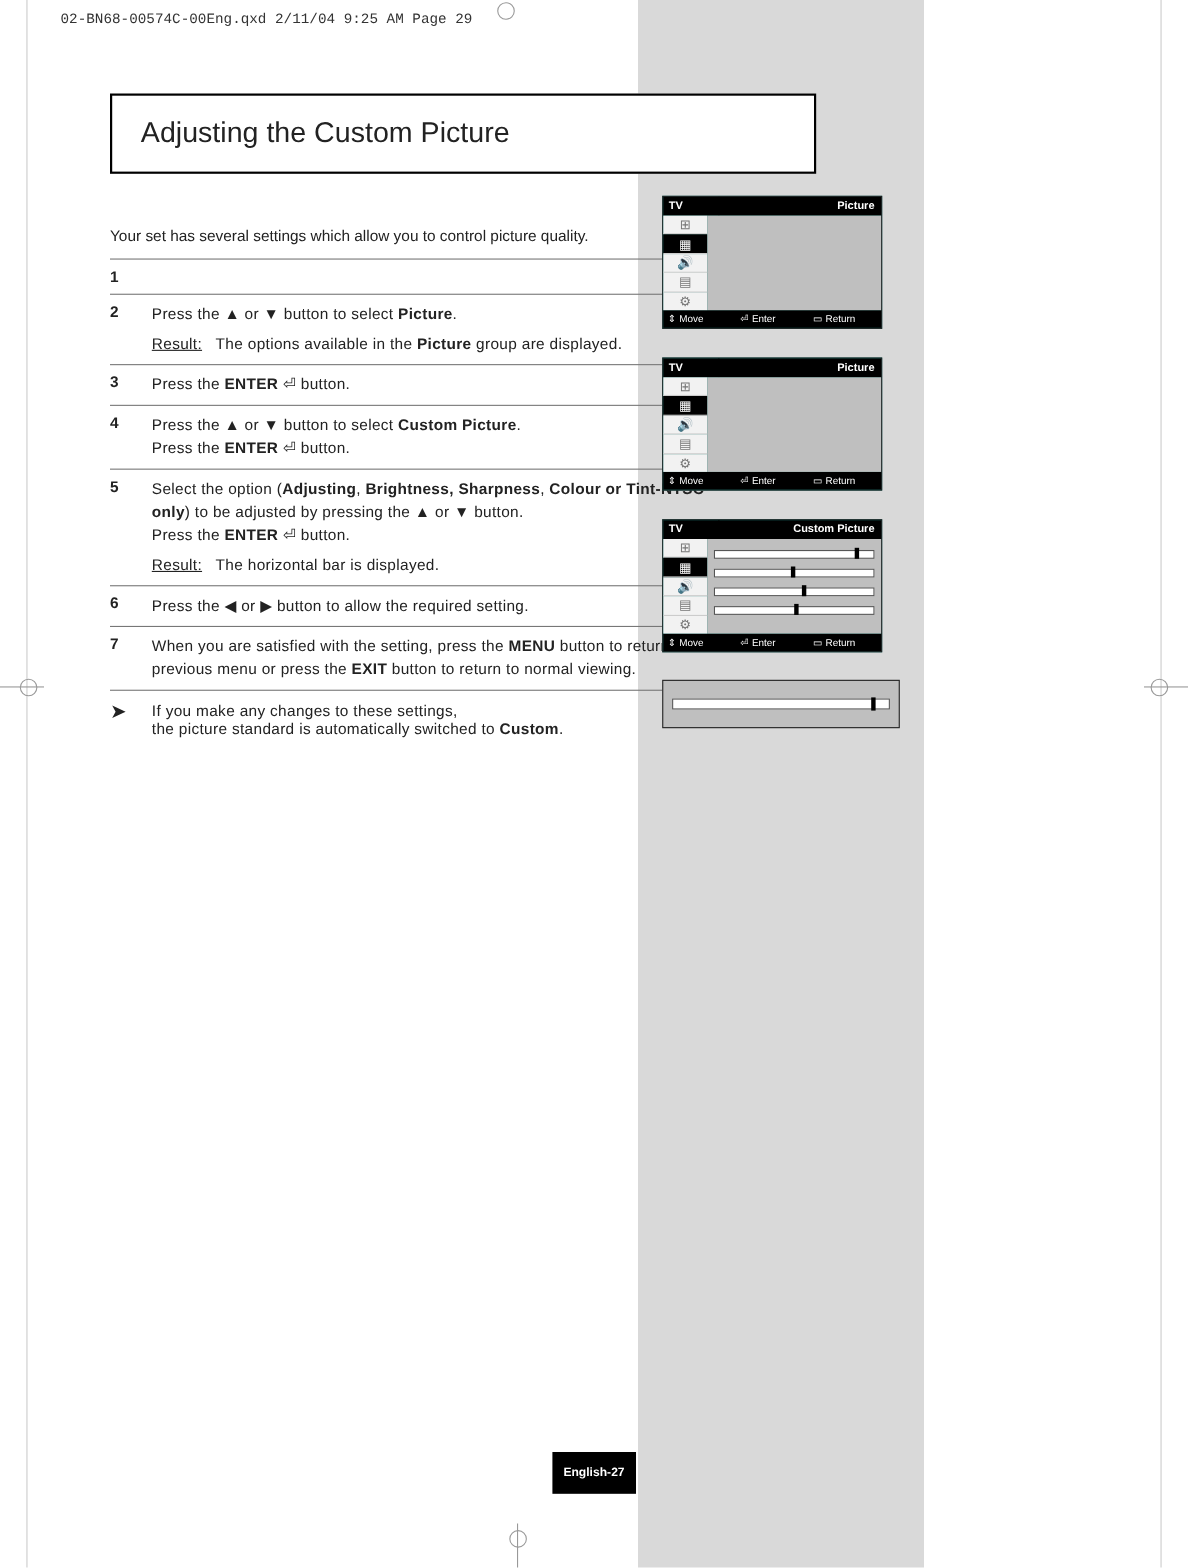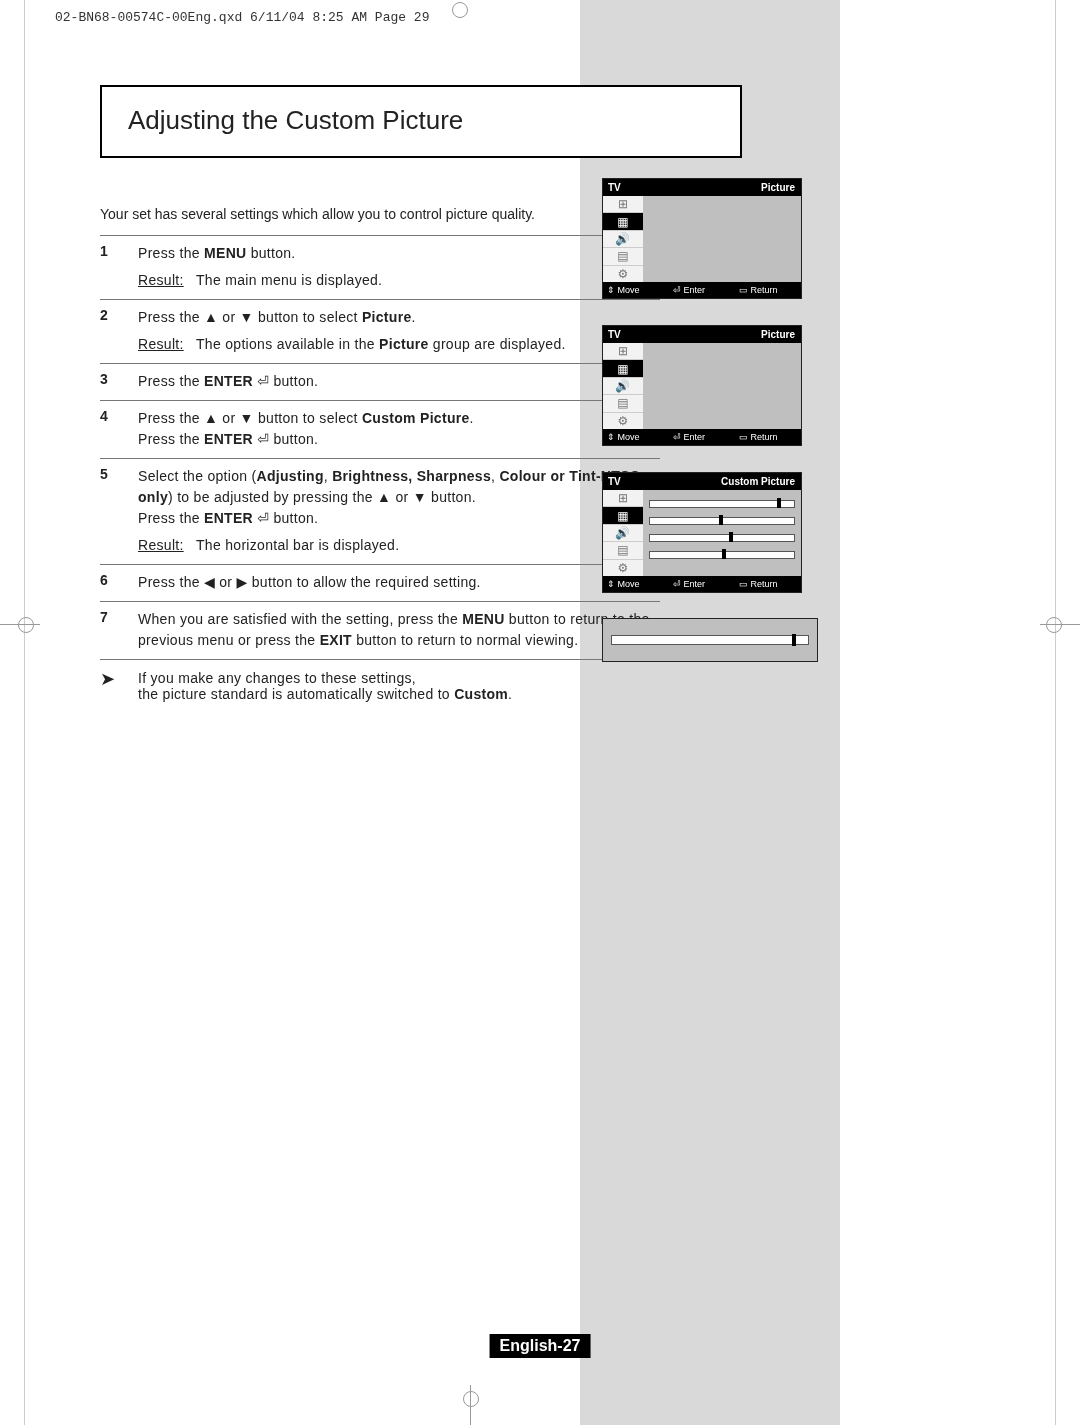--- a/index.html
+++ b/index.html
@@ -192,57 +192,52 @@
     padding:0 8px;
   }
   .osd-single .slider-track { width:120px; margin-left:auto; }
   .page-num {
     position:absolute;
     bottom:67px;
     left:50%;
     transform:translateX(-50%);
     background:#000;
     color:#fff;
-    font-size:16px;
+    font-size:11px;
     font-weight:bold;
-    padding:3px 10px;
+    padding:13px 10px;
   }
   b { font-weight:bold; }
 </style>
 </head>
 <body>
 
 <div class="crop-line-full-v" style="left:24px;"></div>
 <div class="crop-line-full-v" style="right:24px;"></div>
 <div class="crop-mark-h" style="top:624px;left:0;width:40px;"></div>
 <div class="crop-mark-h" style="top:624px;right:0;width:40px;"></div>
 <div class="crop-circle" style="top:617px;left:18px;"></div>
 <div class="crop-circle" style="top:617px;right:18px;"></div>
 <div class="crop-mark-v" style="bottom:0;left:470px;height:40px;"></div>
 <div class="crop-circle" style="bottom:18px;left:463px;"></div>
 <div class="crop-circle" style="top:2px;left:452px;"></div>
 
-<div class="header-line">02-BN68-00574C-00Eng.qxd  6/11/04 8:25 AM  Page 29</div>
+<div class="header-line">02-BN68-00574C-00Eng.qxd  2/11/04 9:25 AM  Page 29</div>
 
 <div class="grey-panel"></div>
 
 <div class="title-box">
   <h1>Adjusting the Custom Picture</h1>
 </div>
 
 <div class="intro">Your set has several settings which allow you to control picture quality.</div>
 
 <div class="steps">
   <div class="step-row">
     <div class="step-num">1</div>
-    <div class="step-body">
-      <span>Press the <b>MENU</b> button.</span><br>
-      <span class="result-label">Result:</span>&nbsp;&nbsp;
-      <span>The main menu is displayed.</span>
-    </div>
   </div>
   <div class="step-row">
     <div class="step-num">2</div>
     <div class="step-body">
       <span>Press the ▲ or ▼ button to select <b>Picture</b>.</span><br>
       <span class="result-label">Result:</span>&nbsp;&nbsp;
       <span>The options available in the <b>Picture</b> group are displayed.</span>
     </div>
   </div>
   <div class="step-row">

